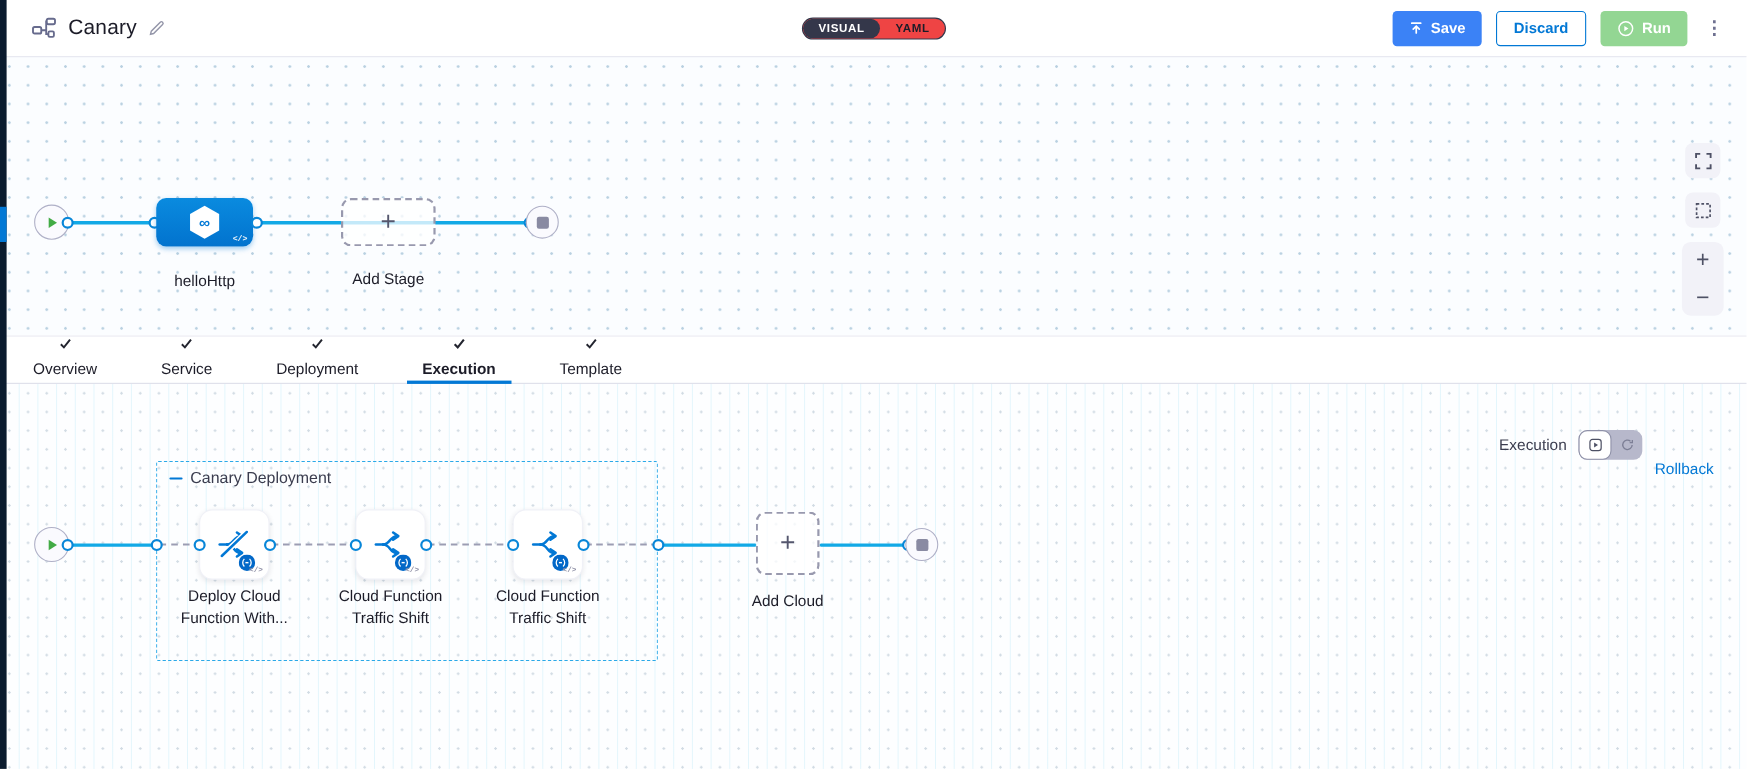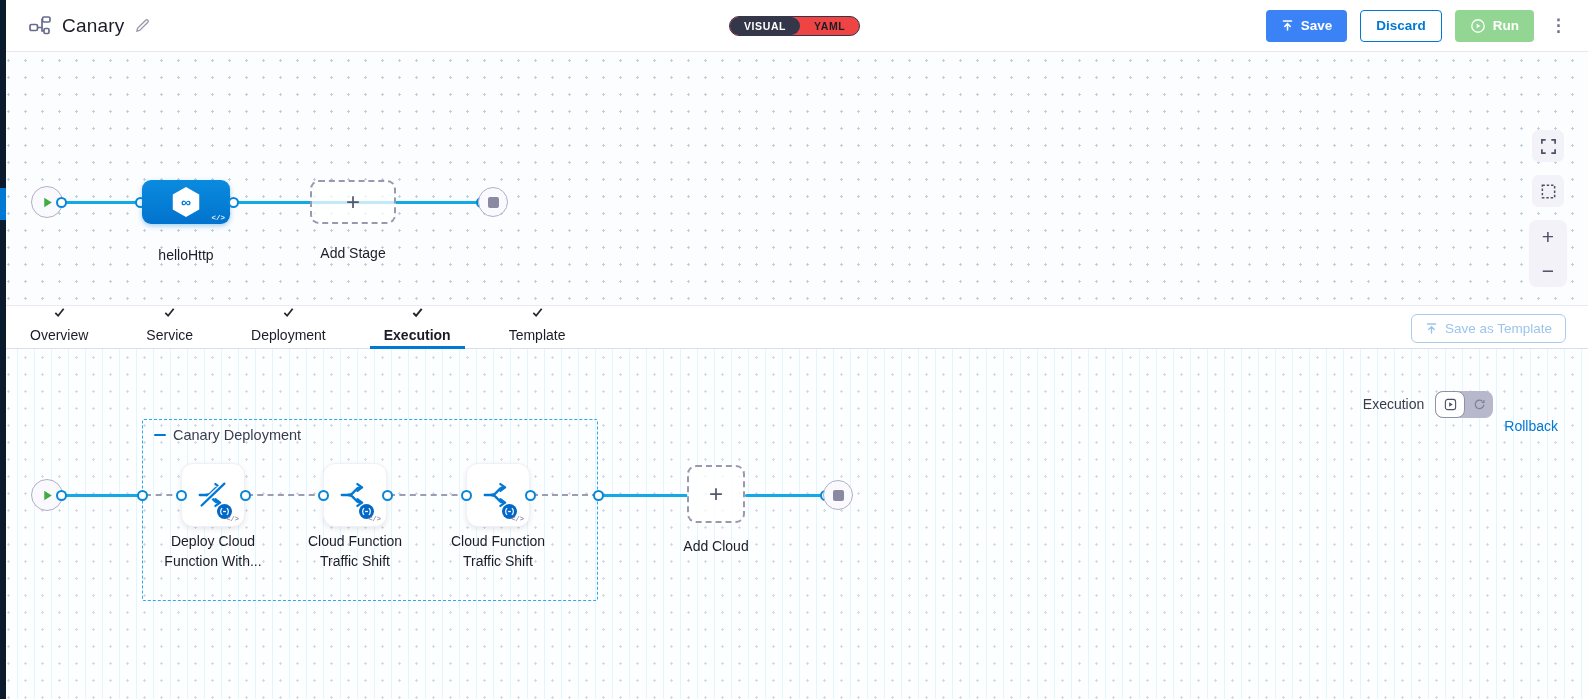--- a/index.html
+++ b/index.html
@@ -235,26 +235,20 @@
           <path d="M2.5 7.5l3 3 6-7.5"></path>
         </svg>
       <span>Execution</span>
     </div>
     <div class="tab">
       <svg width="13" height="13" viewBox="0 0 14 14" fill="none" stroke="#23252F" stroke-width="1.9">
           <path d="M2.5 7.5l3 3 6-7.5"></path>
         </svg>
       <span>Template</span>
     </div>
-    <button class="save-template-btn">
-      <svg width="13" height="13" viewBox="0 0 16 16" fill="none" stroke="#9DC4ED" stroke-width="1.7" stroke-linecap="round">
-        <path d="M3 2.5h10M8 13.5V6M4.6 9.2 8 5.8l3.4 3.4"></path>
-      </svg>
-      <span>Save as Template</span>
-    </button>
   </div>
 
   <div class="step-canvas">
 
     <div class="exec-bar">
       <span class="exec-label">Execution</span>
       <div class="exec-toggle">
         <span class="exec-seg-left">
           <svg width="13" height="13" viewBox="0 0 14 14" fill="none" stroke="#4E5165" stroke-width="1.2">
             <rect x="1.5" y="1.5" width="11" height="11" rx="2.6"></rect>

